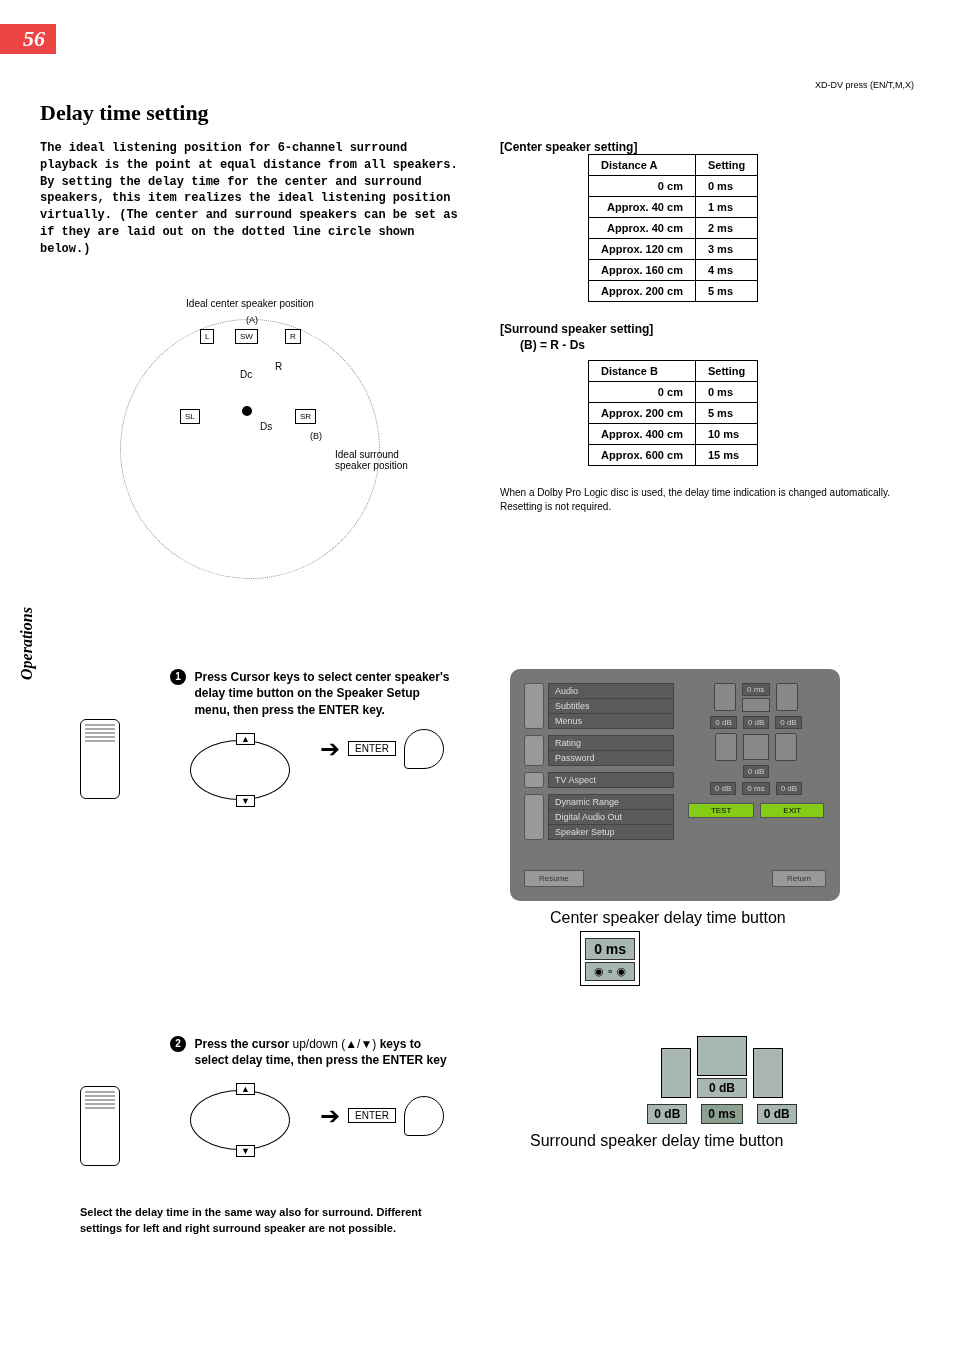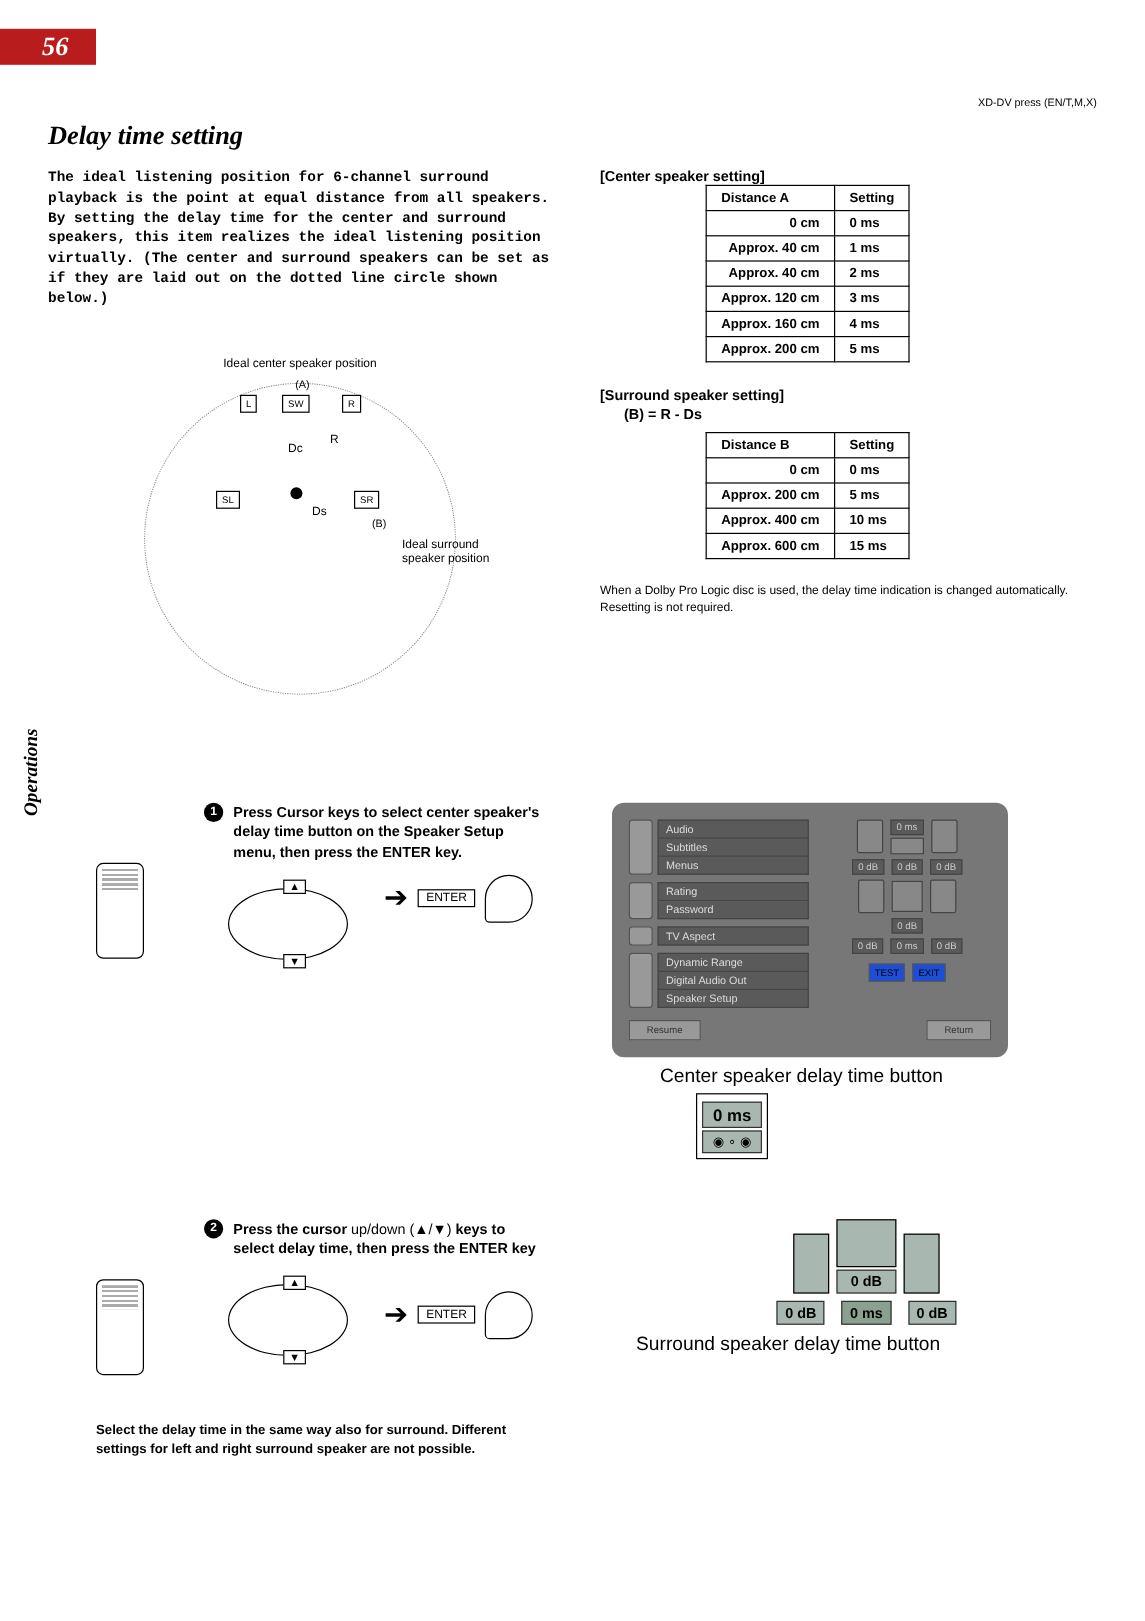--- a/index.html
+++ b/index.html
@@ -1,20 +1,20 @@
 <!DOCTYPE html>
 <html><head>
 <meta charset="utf-8">
 <style>
   * { box-sizing: border-box; margin: 0; padding: 0; }
   body { font-family: Arial, Helvetica, sans-serif; background: #fff; color: #000; width: 954px; margin: 0 auto; position: relative; min-height: 1351px; }
-  .page-tab { position: absolute; top: 24px; left: 0; width: 80px; height: 30px; background: #b91c1c; color: #fff; font-style: italic; font-weight: bold; font-size: 22px; display: flex; align-items: center; justify-content: center; font-family: Georgia, serif; padding-left: 12px; }
+  .page-tab { position: absolute; top: 24px; left: 0; width: 56px; height: 30px; background: #ef4444; color: #fff; font-style: italic; font-weight: bold; font-size: 22px; display: flex; align-items: center; justify-content: center; font-family: Georgia, serif; padding-left: 12px; }
   .header-right { position: absolute; top: 80px; right: 40px; font-size: 9px; color: #000; }
   .content { padding: 100px 40px 40px 40px; }
-  .section-title { font-style: italic; font-family: Georgia, 'Times New Roman', serif; font-weight: bold; font-size: 22px; margin-bottom: 14px; }
+  .section-title { font-family: Georgia, 'Times New Roman', serif; font-weight: bold; font-size: 22px; margin-bottom: 14px; }
   .two-col { display: flex; gap: 40px; }
   .left-col { flex: 0 0 420px; }
   .right-col { flex: 1; }
   .intro { font-size: 12px; font-weight: bold; line-height: 1.4; font-family: Liberation Mono, monospace; }
   .diagram-area { margin-top: 40px; text-align: center; font-size: 10px; }
   .circle-diagram { position: relative; width: 280px; height: 280px; margin: 0 auto; }
   .dotted-circle { position: absolute; border: 1px dotted #888; border-radius: 50%; width: 260px; height: 260px; top: 10px; left: 10px; }
   .speaker-box { position: absolute; border: 1px solid #000; background: #fff; font-size: 8px; padding: 2px 4px; }
   .sub-heading { font-weight: bold; font-size: 12px; margin-top: 0; }
   .formula { font-weight: bold; font-size: 12px; margin: 2px 0 8px 20px; }
@@ -48,22 +48,22 @@
   .osd-group { display: flex; align-items: stretch; margin-bottom: 6px; }
   .osd-icon { width: 20px; background: #999; border: 1px solid #555; border-radius: 3px; margin-right: 4px; }
   .osd-items { flex: 1; }
   .osd-item { background: #5a5a5a; color: #ddd; font-size: 9px; padding: 2px 6px; border: 1px solid #444; }
   .osd-item + .osd-item { border-top: none; }
   .osd-right { flex: 1; display: flex; flex-direction: column; gap: 4px; align-items: center; }
   .osd-sprow { display: flex; gap: 6px; align-items: center; }
   .spk { width: 22px; height: 28px; background: #888; border: 1px solid #444; border-radius: 2px; }
   .spk-val { background: #5a5a5a; color: #ccc; font-size: 8px; padding: 1px 4px; border: 1px solid #444; }
   .osd-btns { display: flex; gap: 6px; margin-top: 4px; }
-  .osd-btn { background: #1d4ed8; font-size: 8px; padding: 2px 4px; border: 1px solid #555; }
-  .osd-bottom { display: flex; justify-content: space-between; margin-top: 4px; }
+  .osd-btn { background: #84cc16; font-size: 8px; padding: 2px 22px; border: 1px solid #555; }
+  .osd-bottom { display: flex; justify-content: space-between; margin-top: 24px; }
   .osd-bottom .osd-btn { background: #999; color: #333; padding: 3px 14px; }
   .caption { font-size: 16px; margin: 8px 0 4px 60px; }
   .closeup { border: 1px solid #000; padding: 4px; display: inline-block; margin-left: 90px; background: #fff; }
   .closeup .val-box { border: 1px solid #333; padding: 2px 8px; font-size: 14px; font-weight: bold; background: #a8b8b0; margin: 2px 0; text-align: center; }
   .closeup .icn-box { border: 1px solid #333; padding: 2px 8px; background: #a8b8b0; text-align: center; font-size: 11px; }
   .closeup2 { margin-left: 40px; }
   .closeup2 .row { display: flex; gap: 6px; align-items: flex-end; justify-content: center; }
   .closeup2 .spk2 { width: 30px; height: 50px; border: 1px solid #000; background: #a8b8b0; }
   .closeup2 .ctr { width: 50px; }
   .closeup2 .lbl { font-size: 12px; font-weight: bold; padding: 2px 6px; background: #a8b8b0; border: 1px solid #333; }

